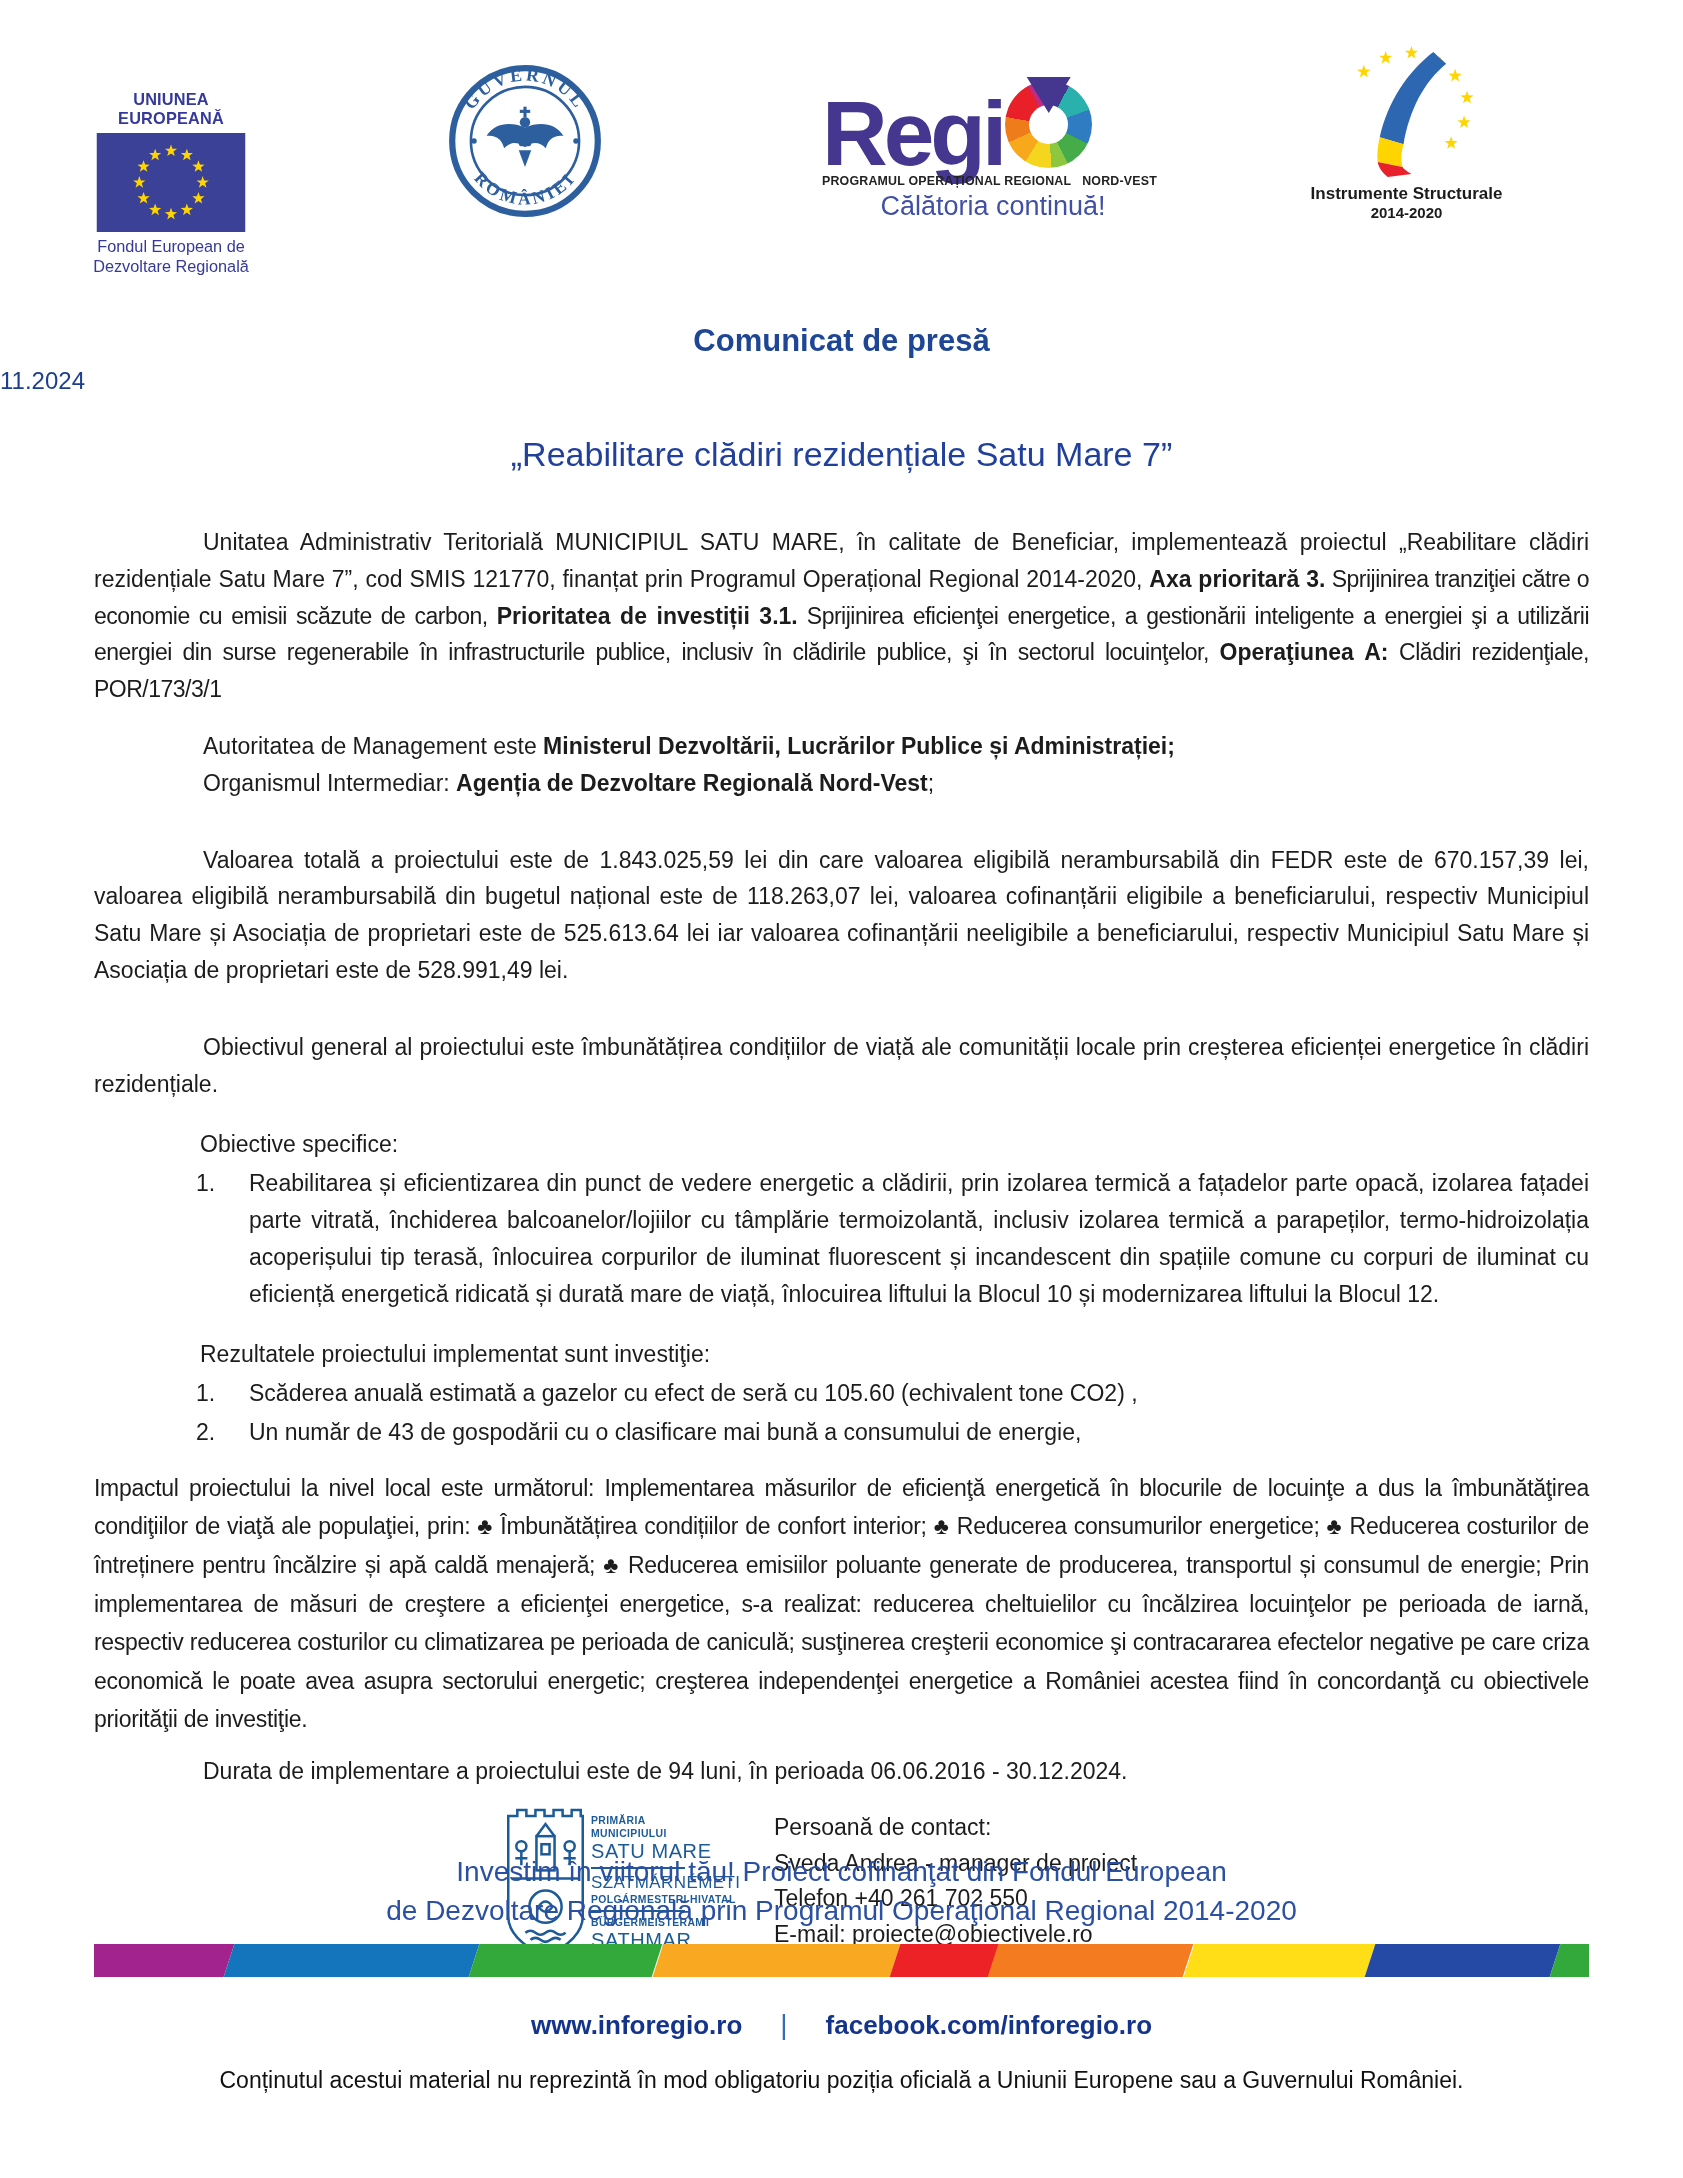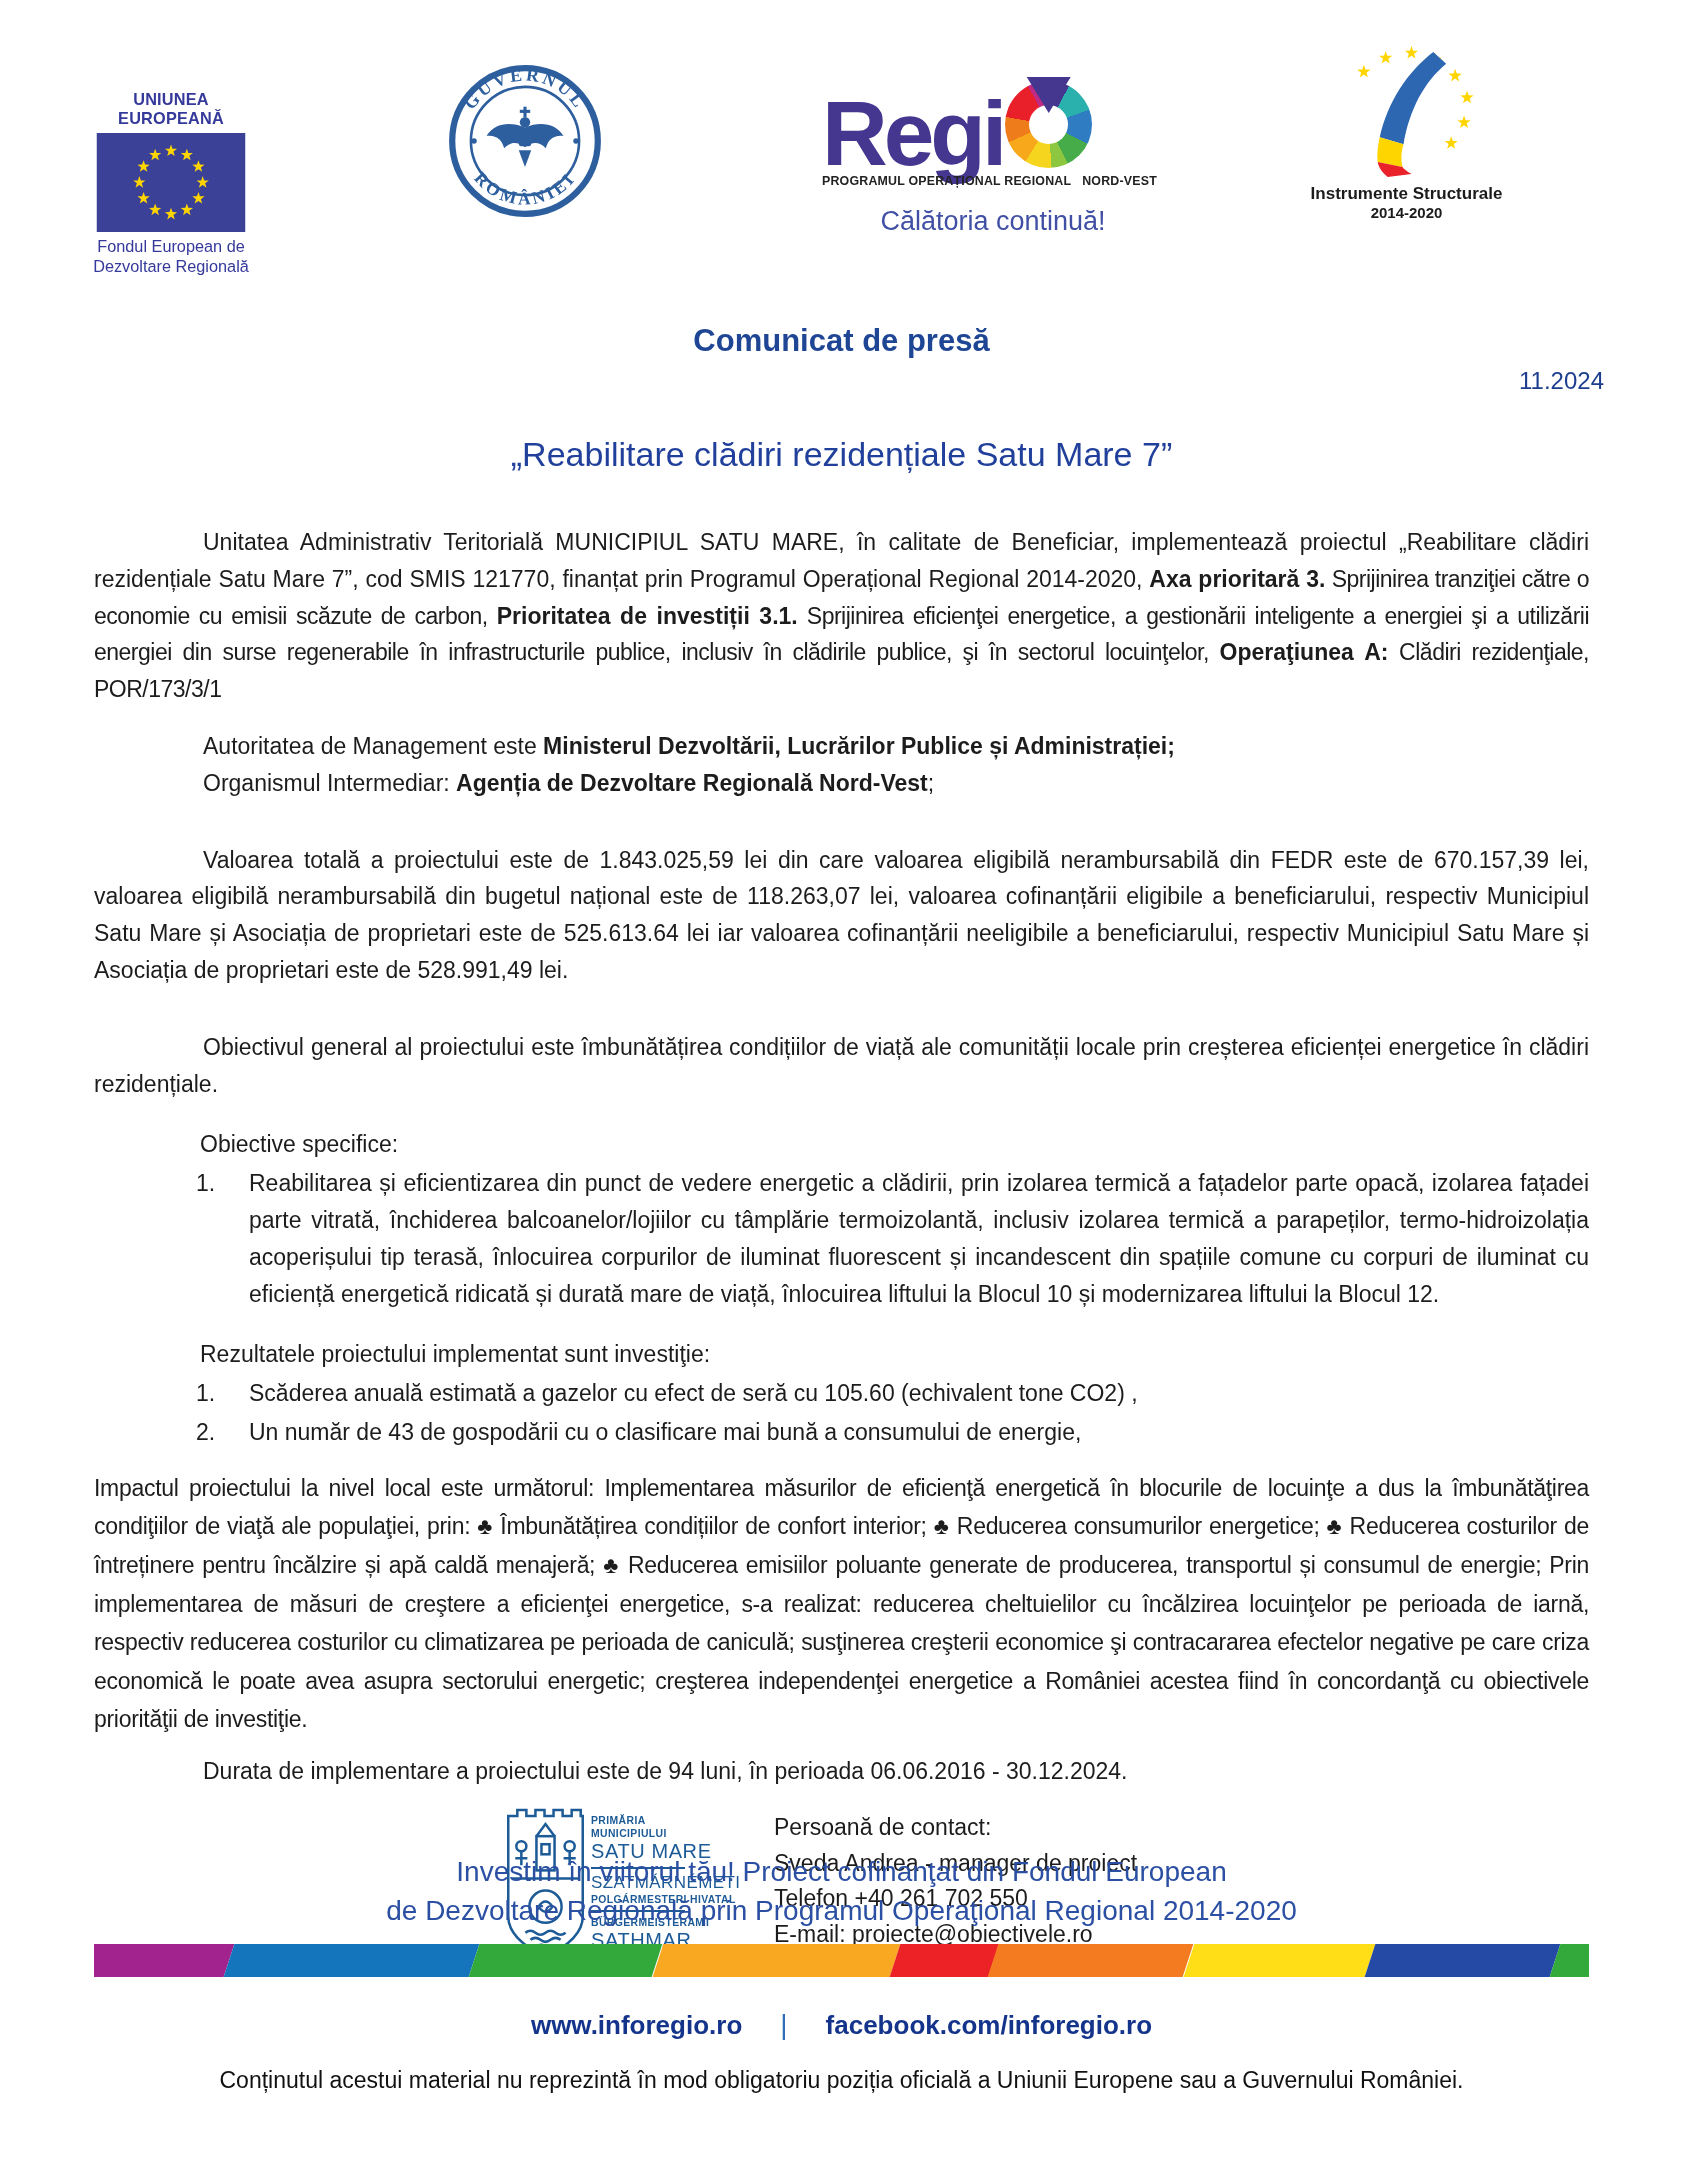--- a/index.html
+++ b/index.html
@@ -18,27 +18,27 @@
   .wheel-wrap{position:relative;width:87px;height:87px;margin-left:2px;margin-bottom:4px;}
   .wheel{width:87px;height:87px;border-radius:50%;
     background:conic-gradient(from 28deg,#2ab0ad 0 42deg,#2f7cc3 0 88deg,#46ab49 0 126deg,
       #8dc63f 0 148deg,#f6d51f 0 184deg,#f7a81b 0 218deg,#ef7c1a 0 252deg,
       #e9202a 0 304deg,#c02a83 0 332deg,#45378f 0 360deg);position:relative;}
   .wheel::after{content:"";position:absolute;inset:24px;background:#fff;border-radius:50%;}
   .wheel-notch{position:absolute;left:16px;top:-4px;width:55px;height:36px;background:#45378f;
     clip-path:polygon(10% 0,90% 0,50% 100%);z-index:2;}
   .regio-sub{display:flex;justify-content:space-between;width:335px;margin-top:2px;
     font-size:12.4px;font-weight:bold;color:#222;letter-spacing:0.2px;}
-  .regio-tagline{text-align:center;font-size:27px;color:#4150a5;margin-top:18px;}
+  .regio-tagline{text-align:center;font-size:27px;color:#4150a5;margin-top:3px;}
   .instr-block{position:absolute;left:1295px;top:46px;width:223px;text-align:center;}
   .instr-caption{font-size:17px;font-weight:bold;color:#1c1c1c;line-height:1.25;margin-top:2px;}
   .instr-caption2{font-size:15px;font-weight:bold;color:#1c1c1c;}
   
   .doc-title{text-align:center;font-size:31px;font-weight:bold;color:#1f4695;margin-top:71px;}
-  .doc-date{text-align:right;padding-right:79px;font-size:24px;color:#1d3e8f;margin-top:8px;}
+  .doc-date{text-align:left;padding-right:79px;font-size:24px;color:#1d3e8f;margin-top:8px;}
   .doc-subtitle{text-align:center;font-size:34px;color:#21409c;margin-top:40px;font-weight:500;}
   
   .body{width:1495px;margin:50px auto 0;font-size:23px;line-height:1.6;text-align:justify;}
   .indent{text-indent:109px;}
   .b{font-weight:bold;}
   .n{letter-spacing:-0.5px;}
   p{margin:0;}
   .mt20{margin-top:20px;} .mt40{margin-top:40px;} .mt24{margin-top:24px;} .mt14{margin-top:14px;}
   .mgmt{margin-left:109px;text-align:left;}
   .subhead{margin-left:106px;text-align:left;}

